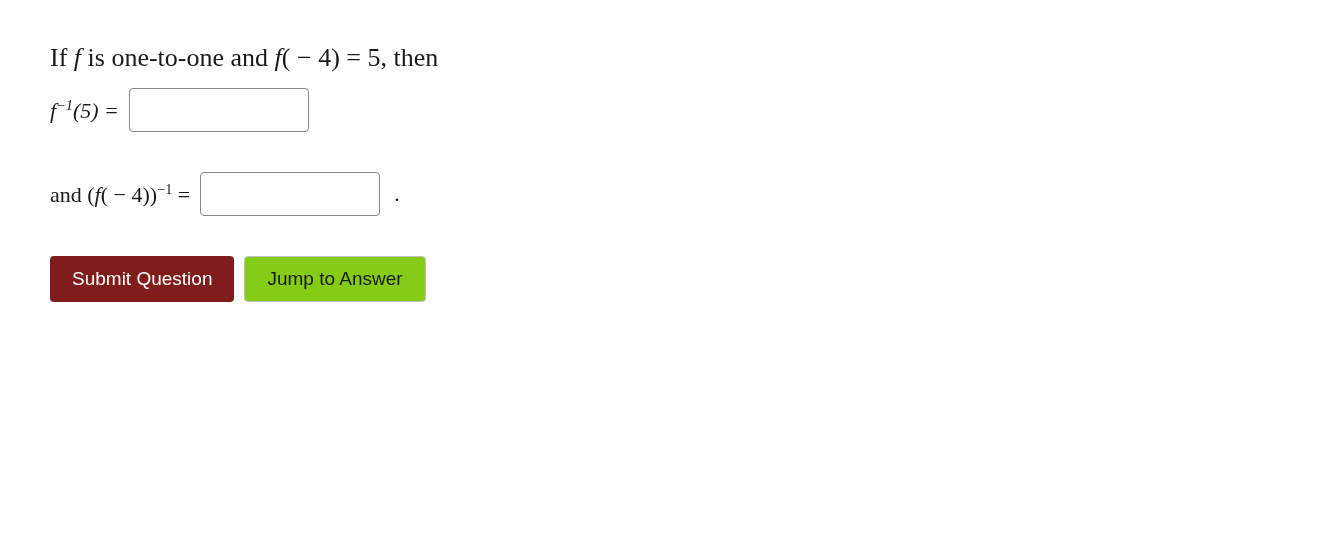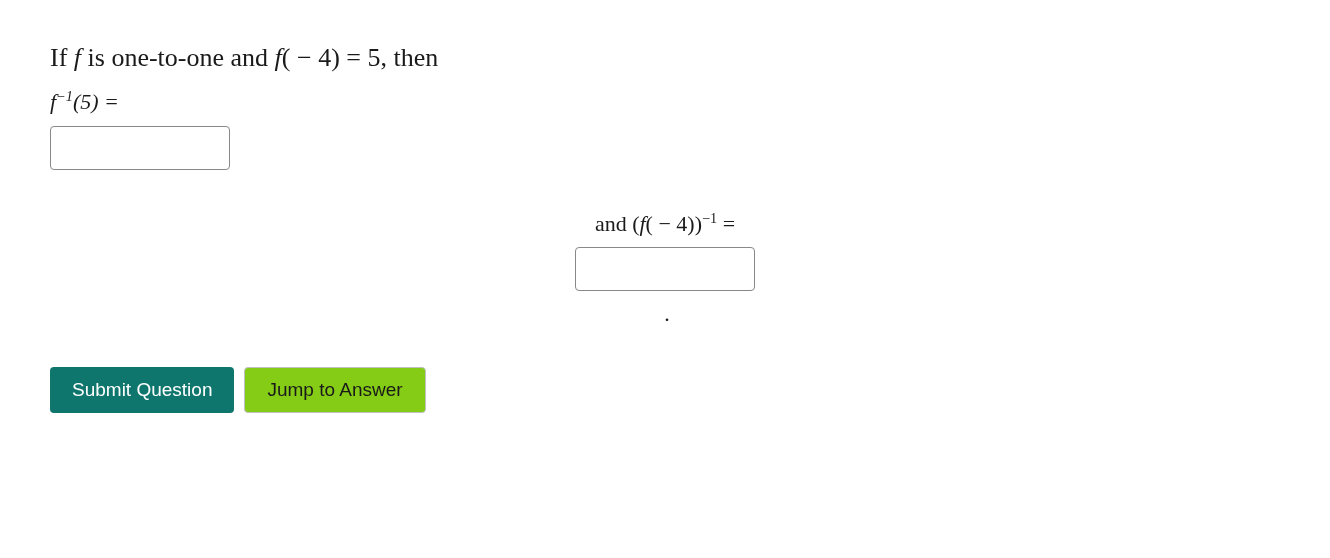--- a/index.html
+++ b/index.html
@@ -29,33 +29,32 @@
     }
 
     .line1 {
       font-size: 26px;
       margin-bottom: 12px;
       line-height: 1.4;
     }
 
     .line2 {
       display: flex;
+      align-items: center;
       gap: 10px;
       margin-bottom: 40px;
       font-size: 22px;
-      flex-direction: column;
     }
 
     .line3 {
       display: flex;
       align-items: center;
       gap: 10px;
       margin-bottom: 40px;
       font-size: 22px;
-      flex-direction: column;
     }
 
     .math-input {
       border: 1.5px solid #888;
       border-radius: 4px;
       width: 180px;
       height: 44px;
       background: #fff;
       display: inline-block;
     }
@@ -88,21 +87,21 @@
       justify-content: center;
     }
 
     .buttons-row {
       display: flex;
       align-items: center;
       gap: 10px;
     }
 
     .submit-btn {
-      background-color: #0f766e;
+      background-color: #7f1d1d;
       color: #ffffff;
       border: none;
       border-radius: 4px;
       padding: 12px 22px;
       font-size: 19px;
       font-family: Arial, sans-serif;
       cursor: pointer;
       font-weight: 500;
     }
 

